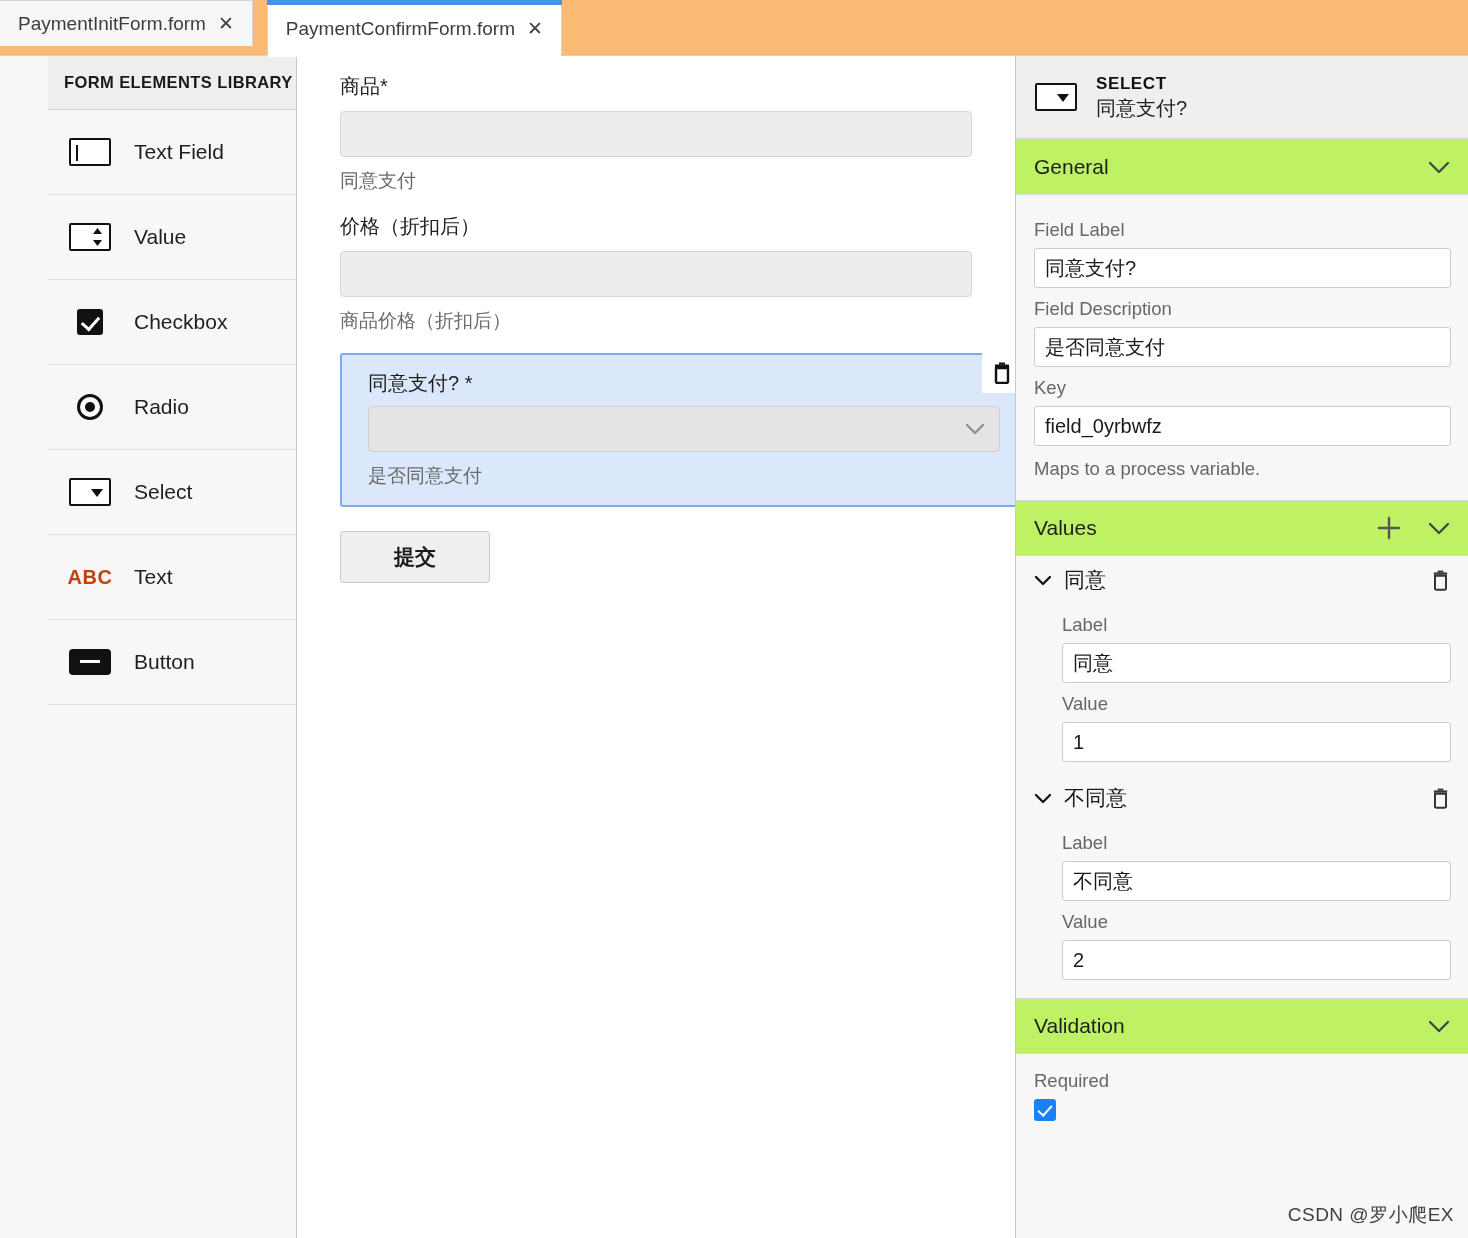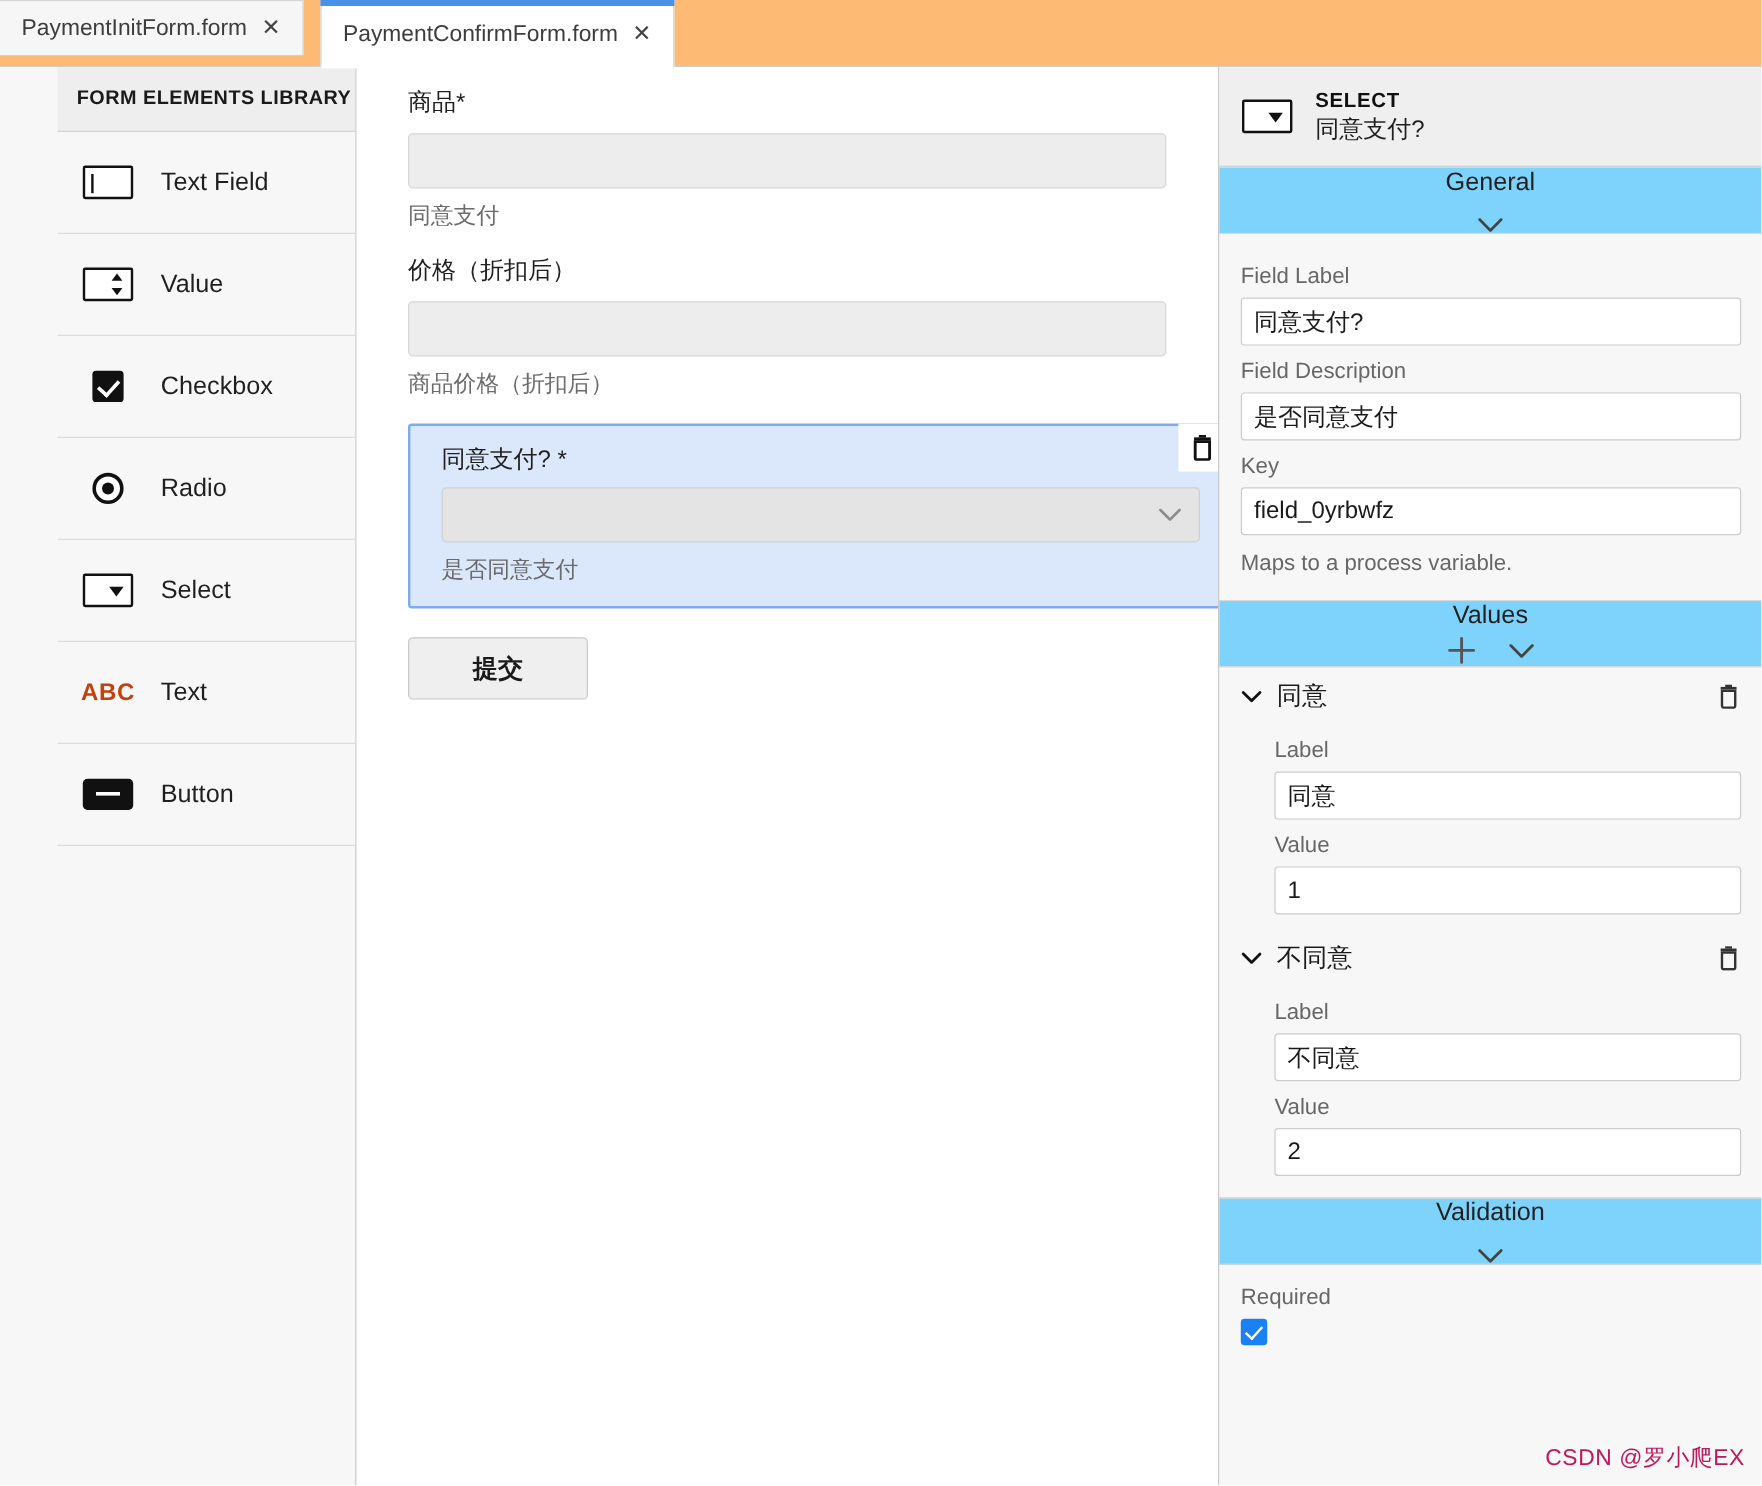--- a/index.html
+++ b/index.html
@@ -321,28 +321,27 @@
     color: #111;
   }
   .insp-name {
     font-size: 20px;
     color: #1f1f1f;
     margin-top: 2px;
   }
 
   .section-head {
     height: 56px;
-    background: #7dd3fc;
+    background: #bef264;
     border-bottom: 1px solid #d8d8d8;
     border-top: 1px solid #d8d8d8;
     display: flex;
     align-items: center;
     padding: 0 18px;
     cursor: pointer;
-    flex-direction: column;
   }
   .section-title {
     font-size: 21px;
     color: #1f1f1f;
     flex: 1;
   }
   .section-actions {
     display: flex;
     align-items: center;
     gap: 26px;
@@ -413,21 +412,21 @@
     width: 6px; height: 12px;
     border: solid #fff;
     border-width: 0 2.6px 2.6px 0;
     transform: rotate(42deg);
   }
 
   .watermark {
     position: absolute;
     right: 14px; bottom: 10px;
     font-size: 19px;
-    color: #be185d;
+    color: #404040;
     letter-spacing: 0.5px;
     white-space: nowrap;
   }
   svg { display: block; }
 </style>
 </head>
 <body>
 
 <div id="app">
 

